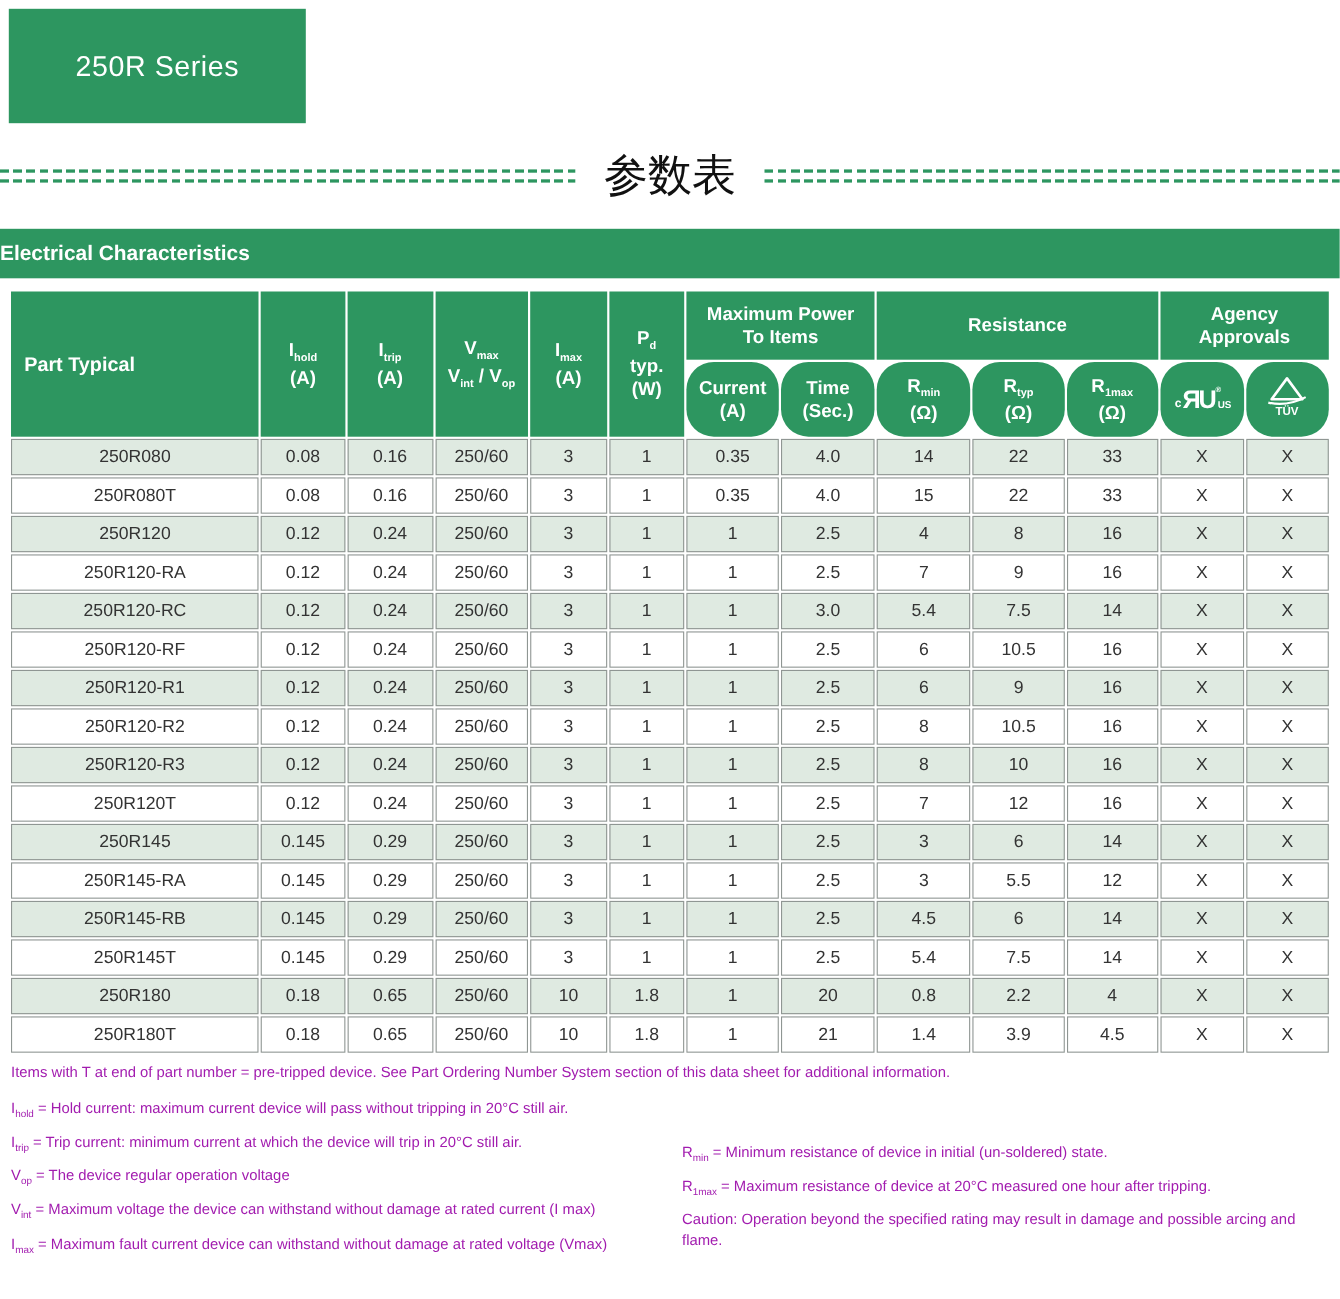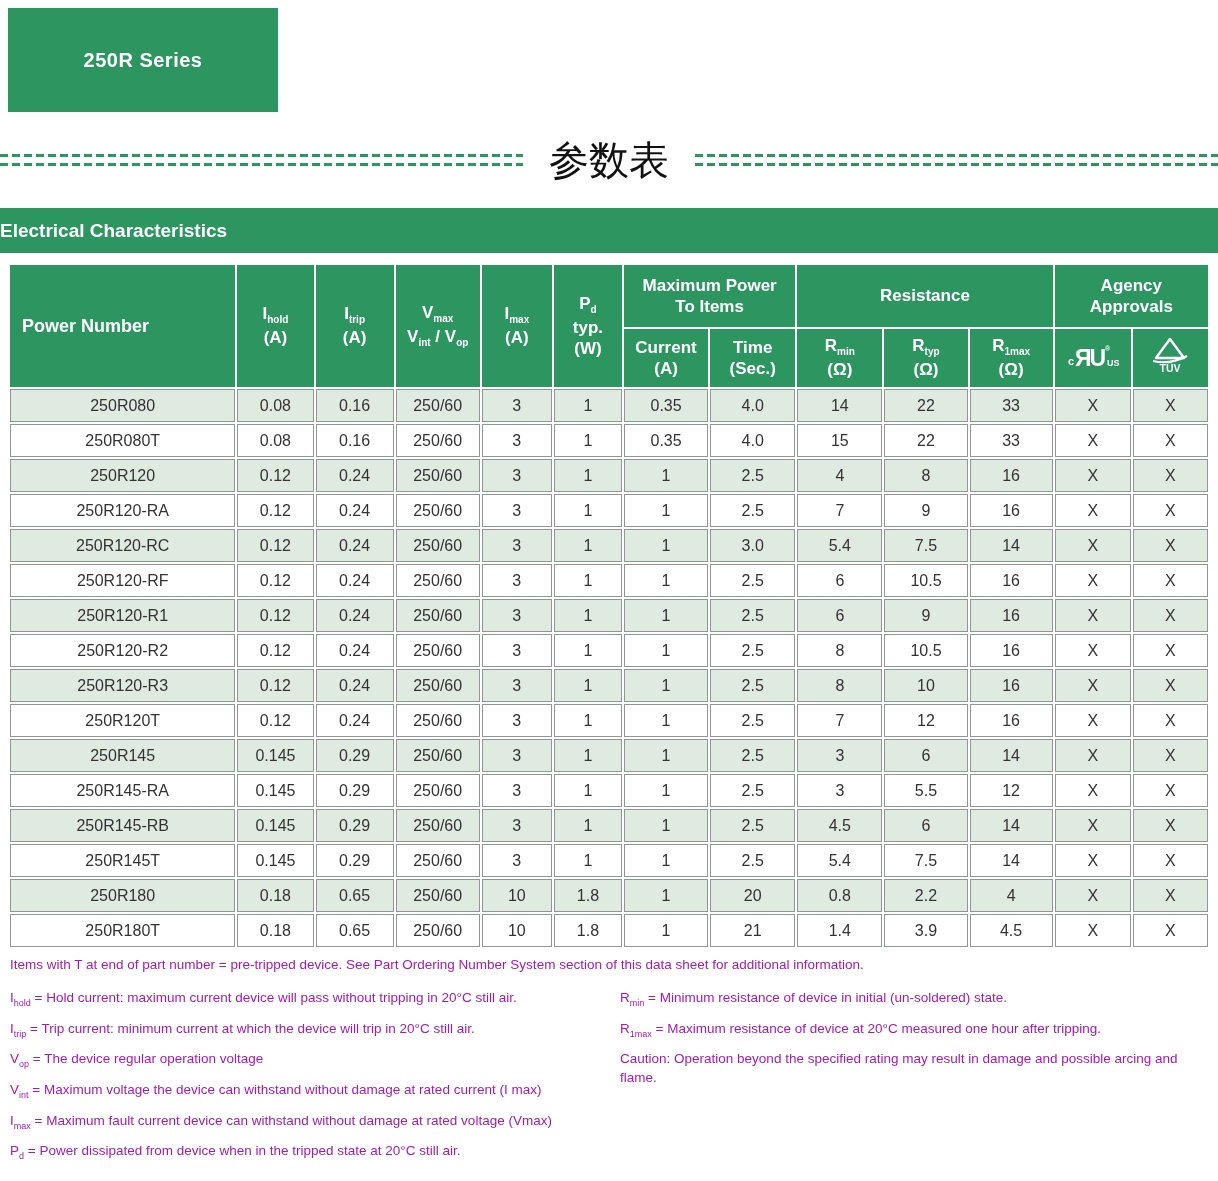--- a/index.html
+++ b/index.html
@@ -9,21 +9,21 @@
     font-family:"Liberation Sans","DejaVu Sans",sans-serif;
     color:#222; overflow:hidden;
   }
   .page { position:relative; width:1218px; height:1181px; }
 
   
   .series-box {
     width:270px; height:104px; margin:8px 0 0 8px;
     background:#2d9660; display:flex; align-items:center; justify-content:center;
   }
-  .series-box span { color:#fff; font-weight:bold; font-size:20px; letter-spacing:.5px; }
+  .series-box span { color:#fff; font-weight:normal; font-size:26px; letter-spacing:.5px; }
 
   
   .title-row { display:flex; align-items:center; margin-top:26px; }
   .dash-pair { flex:1; display:flex; flex-direction:column; gap:6px; }
   .dash { height:3px; background:repeating-linear-gradient(90deg,#2d9660 0 8px, transparent 8px 12px); }
   .cn-title {
     margin:0 26px; font-size:40px; font-weight:normal; color:#111;
     font-family:"DejaVu Serif","DejaVu Sans",serif; line-height:1.1; white-space:nowrap;
   }
 
@@ -37,35 +37,35 @@
   
   .table-wrap { margin:10px 8px 0 8px; border-bottom:2px solid #63686
 6; }
   table { border-collapse:separate; border-spacing:2px; table-layout:fixed; width:100%; }
   thead th {
     background:#2d9660; color:#fff; font-weight:bold; font-size:17px;
     text-align:center; vertical-align:middle; padding:0; line-height:1.25;
     border:none;
   }
   thead tr.group-row th { height:62px; }
-  thead tr.sub-row th { height:58px; }
+  thead tr.sub-row th { height:68px;border-radius:25px; }
   thead th.part { text-align:left; padding-left:12px; font-size:18px; }
   thead sub { font-size:10px; font-weight:bold; }
   tbody td {
     background:#fff; border:1px solid #8f9693; height:33px; padding:0;
     text-align:center; vertical-align:middle; font-size:16px; color:#333; line-height:31px;
   }
   tbody tr.shade td { background:#dfeae1; }
 
   
   .footnotes { margin:8px 10px 0 10px; font-size:13.5px; color:#a21caf; }
   .intro { margin-top:6px; }
   .defs-row { display:flex; margin-top:13px; }
   .defs-left { width:598px; flex:0 0 auto; }
-  .defs-right { flex:1; padding-left:12px; }
+  .defs-right { flex:1; padding-left:12px;margin-top:40px; }
   .def-line { line-height:25px; white-space:nowrap; }
   .def-line sub { font-size:9px; }
   .caution { margin-top:3px; line-height:19px; max-width:565px; white-space:normal; }
   .caution strong { font-weight:normal; }
 
   svg text { font-family:"Liberation Sans","DejaVu Sans",sans-serif; }
 </style>
 </head>
 <body>
 
@@ -103,21 +103,21 @@
           <col style="width:84px">
           <col style="width:85px">
         <col style="width:85px">
           <col style="width:83px">
           <col style="width:83px">
           <col style="width:76px">
           <col style="width:75px">
       </colgroup>
       <thead>
         <tr class="group-row">
-          <th class="part" rowspan="2">Power Number</th>
+          <th class="part" rowspan="2">Part Typical</th>
           <th rowspan="2">
             <span>I</span><sub>hold</sub><br>
             <span>(A)</span>
           </th>
           <th rowspan="2">
             <span>I</span><sub>trip</sub><br>
             <span>(A)</span>
           </th>
           <th rowspan="2">
             <span>V</span><sub>max</sub><br>
@@ -427,21 +427,20 @@
 
   <div class="footnotes">
     <div class="intro">Items with T at end of part number = pre-tripped device. See Part Ordering Number System section of this data sheet for additional information.</div>
     <div class="defs-row">
       <div class="defs-left">
           <div class="def-line"><span>I</span><sub>hold</sub><span> = Hold current: maximum current device will pass without tripping in 20°C still air.</span></div>
           <div class="def-line"><span>I</span><sub>trip</sub><span> = Trip current: minimum current at which the device will trip in 20°C still air.</span></div>
           <div class="def-line"><span>V</span><sub>op</sub><span> = The device regular operation voltage</span></div>
           <div class="def-line"><span>V</span><sub>int</sub><span> = Maximum voltage the device can withstand without damage at rated current (I max)</span></div>
           <div class="def-line"><span>I</span><sub>max</sub><span> = Maximum fault current device can withstand without damage at rated voltage (Vmax)</span></div>
-          <div class="def-line"><span>P</span><sub>d</sub><span> = Power dissipated from device when in the tripped state at 20°C still air.</span></div>
         </div>
       <div class="defs-right">
         <div>
             <div class="def-line"><span>R</span><sub>min</sub><span> = Minimum resistance of device in initial (un-soldered) state.</span></div>
             <div class="def-line"><span>R</span><sub>1max</sub><span> = Maximum resistance of device at 20°C measured one hour after tripping.</span></div>
           </div>
         <div class="caution">
           <strong>Caution:</strong>
           <span>Operation beyond the specified rating may result in damage and possible arcing and flame.</span>
         </div>

